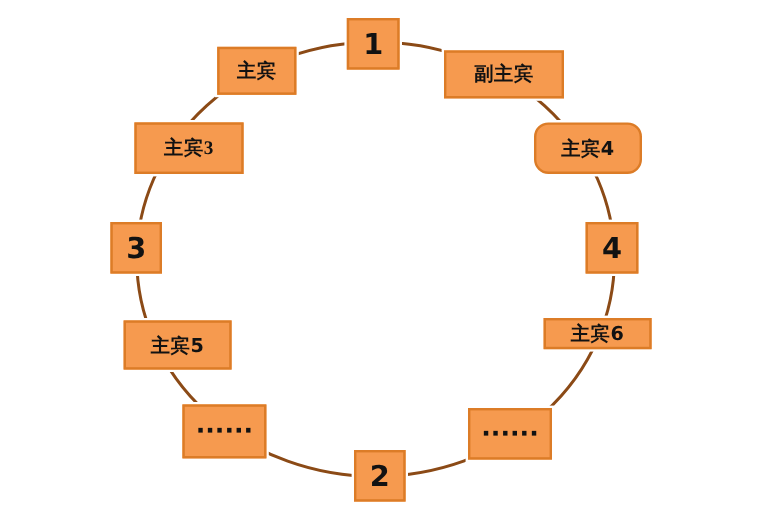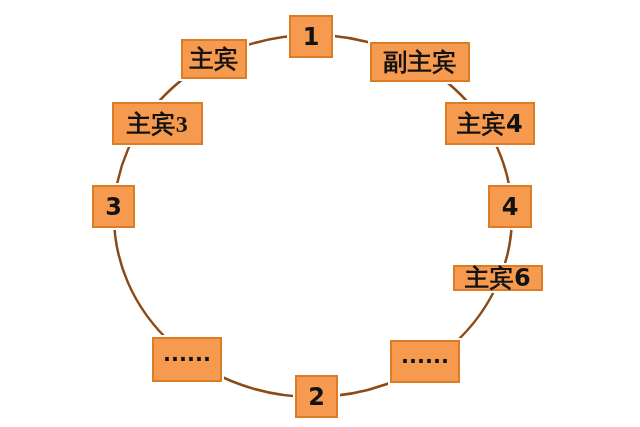--- a/index.html
+++ b/index.html
@@ -33,21 +33,21 @@
     background: #f69a4f;
     box-shadow: 0 0 0 2px #ffffff; 
     display: flex;
     align-items: center;
     justify-content: center;
     font-weight: bold;
     color: #121212;
     line-height: 1;
   }
   .seat.number { font-size: 24px; }
-  .seat.text   { font-size: 24px; letter-spacing: 0.5px; text-align: center; }
+  .seat.text   { font-size: 16px; letter-spacing: 0.5px; text-align: center; }
   .seat.dots   { font-size: 21px; letter-spacing: 0px; }
 </style>
 </head>
 <body style="background: rgb(255, 255, 255);">
 
 <div class="diagram">
   <svg class="circle-layer" width="640" height="427" viewBox="0 0 640 427">
     <ellipse fill="none" cx="313" cy="216" rx="199" ry="181" stroke="#8b4a16" stroke-width="2.5"></ellipse>
   </svg>
   <div class="seats-layer">
@@ -56,28 +56,31 @@
       </div>
       <div class="seat text" style="left: 181px; top: 39px; width: 66px; height: 40px; background: rgb(246, 154, 79); border-color: rgb(220, 124, 39); color: rgb(18, 18, 18);">
         <span>主宾</span>
       </div>
       <div class="seat text" style="left: 370px; top: 42px; width: 100px; height: 40px; background: rgb(246, 154, 79); border-color: rgb(220, 124, 39); color: rgb(18, 18, 18);">
         <span>副主宾</span>
       </div>
       <div class="seat text" style="left: 112px; top: 102px; width: 91px; height: 43px; background: rgb(246, 154, 79); border-color: rgb(220, 124, 39); color: rgb(18, 18, 18); font-family: Liberation Serif, serif;">
         <span>主宾3</span>
       </div>
-      <div class="seat text" style="left: 445px; top: 102px; width: 90px; height: 43px; background: rgb(246, 154, 79); border-color: rgb(220, 124, 39); color: rgb(18, 18, 18);">
+      <div class="seat text" style="left: 445px; top: 102px; width: 90px; height: 43px; background: rgb(246, 154, 79); border-color: rgb(220, 124, 39); color: rgb(18, 18, 18); border-radius: 12px;">
         <span>主宾4</span>
       </div>
       <div class="seat number" style="left: 92px; top: 185px; width: 43px; height: 43px; background: rgb(246, 154, 79); border-color: rgb(220, 124, 39); color: rgb(18, 18, 18);">
         <span>3</span>
       </div>
       <div class="seat number" style="left: 488px; top: 185px; width: 44px; height: 43px; background: rgb(246, 154, 79); border-color: rgb(220, 124, 39); color: rgb(18, 18, 18);">
         <span>4</span>
+      </div>
+      <div class="seat text" style="left: 103px; top: 267px; width: 90px; height: 41px; background: rgb(246, 154, 79); border-color: rgb(220, 124, 39); color: rgb(18, 18, 18);">
+        <span>主宾5</span>
       </div>
       <div class="seat text" style="left: 453px; top: 265px; width: 90px; height: 26px; background: rgb(246, 154, 79); border-color: rgb(220, 124, 39); color: rgb(18, 18, 18);">
         <span>主宾6</span>
       </div>
       <div class="seat dots" style="left: 152px; top: 337px; width: 70px; height: 45px; background: rgb(246, 154, 79); border-color: rgb(220, 124, 39); color: rgb(18, 18, 18);">
         <span>······</span>
       </div>
       <div class="seat dots" style="left: 390px; top: 340px; width: 70px; height: 43px; background: rgb(246, 154, 79); border-color: rgb(220, 124, 39); color: rgb(18, 18, 18);">
         <span>······</span>
       </div>

